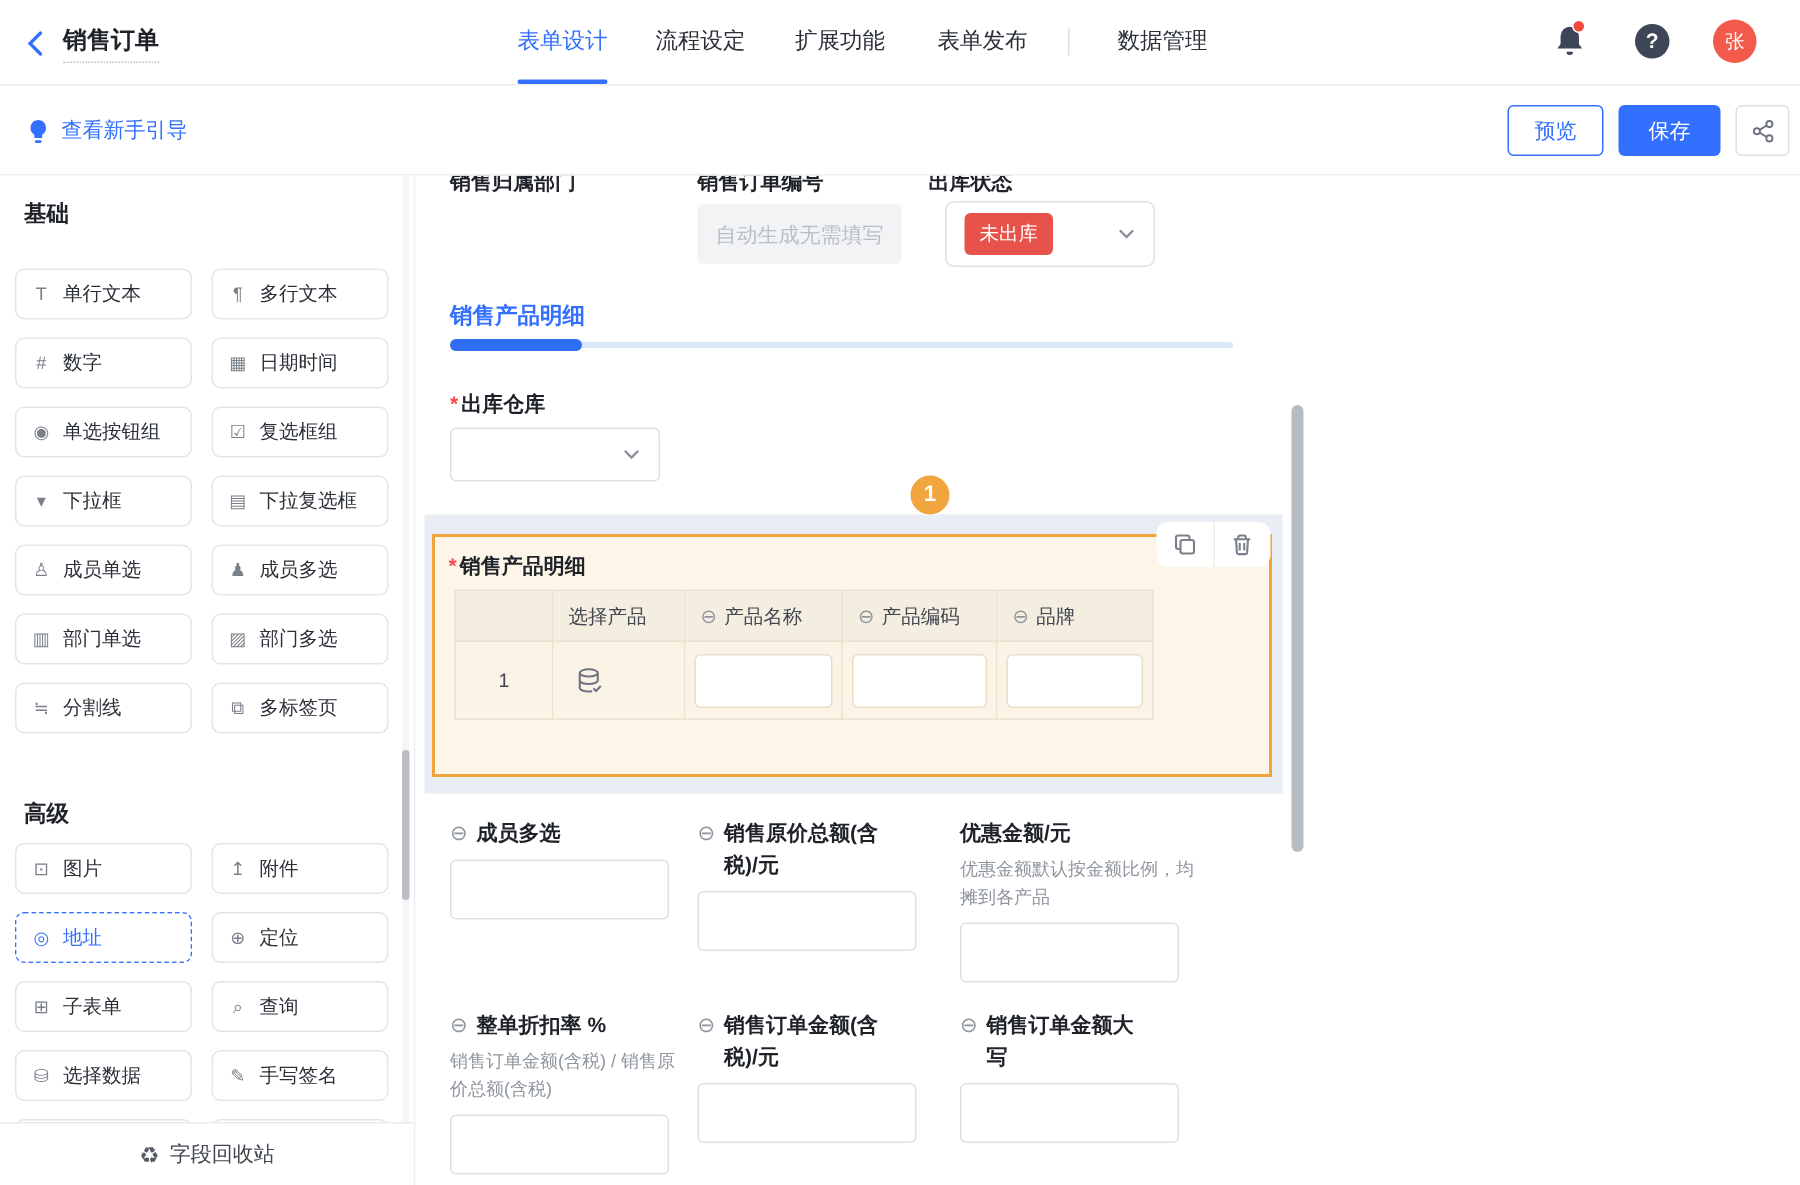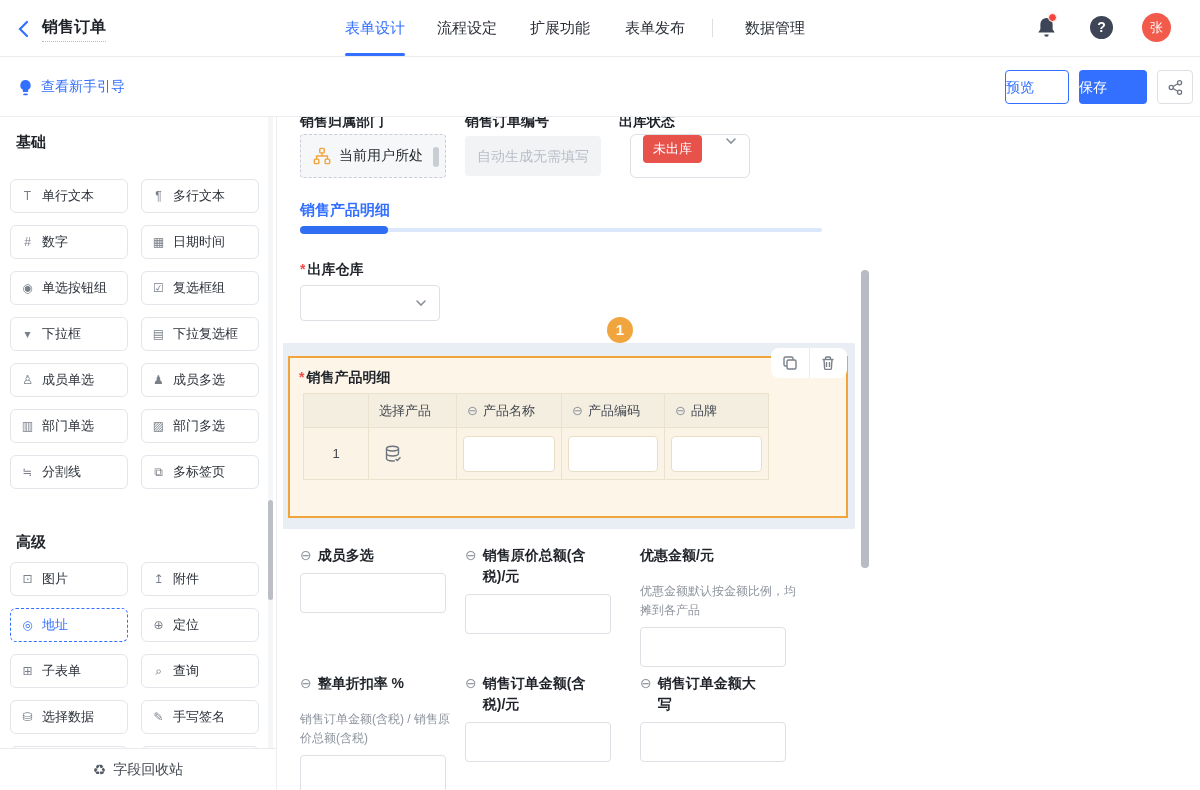--- a/index.html
+++ b/index.html
@@ -17,21 +17,21 @@
   .nav-underline{position:absolute;left:345px;top:53px;width:60px;height:3px;background:#3370ff;border-radius:2px}
   .nav-divider{position:absolute;left:712px;top:19px;width:1px;height:18px;background:#dcdee2}
   .hicon{position:absolute;top:16px;cursor:pointer}
   .bell-dot{position:absolute;left:1048px;top:13px;width:9px;height:9px;border-radius:50%;background:#f0473d;border:1.5px solid #fff}
   .help{position:absolute;left:1090px;top:16px;width:23px;height:23px;border-radius:50%;background:#3d4557;color:#fff;font-size:14px;font-weight:700;text-align:center;line-height:23px;cursor:pointer}
   .avatar{position:absolute;left:1142px;top:13px;width:29px;height:29px;border-radius:50%;background:#f25a4b;color:#fff;font-size:13px;text-align:center;line-height:29px;cursor:pointer}
 
   
   .toolbar{position:absolute;left:0;top:57px;width:1200px;height:60px;background:#fff;border-bottom:1px solid #ebedf0;z-index:19}
   .guide{position:absolute;left:18px;top:21px;display:flex;align-items:center;gap:8px;color:#3370ff;font-size:14px;cursor:pointer}
-  .btn{position:absolute;top:13px;height:34px;border-radius:4px;font-size:14px;text-align:left;line-height:32px;cursor:pointer}
+  .btn{position:absolute;top:13px;height:34px;border-radius:4px;font-size:14px;text-align:center;line-height:32px;cursor:pointer}
   .btn-preview{left:1005px;width:64px;border:1px solid #3370ff;color:#3370ff;background:#fff}
   .btn-save{left:1079px;width:68px;background:#3370ff;color:#fff;line-height:34px}
   .btn-share{left:1157px;width:36px;border:1px solid #dde0e4;background:#fff;display:flex;align-items:center;justify-content:center}
 
   
   .sidebar{position:absolute;left:0;top:117px;width:277px;height:673px;background:#fff;border-right:1px solid #ebedf0;overflow:hidden}
   .sb-head{position:absolute;left:16px;font-size:15px;font-weight:700}
   .sb-grid{position:absolute;left:10px;width:252px;display:grid;grid-template-columns:118px 118px;gap:12px 13px}
   .sb-item{height:34px;border:1px solid #e2e5e9;border-radius:6px;display:flex;align-items:center;gap:7px;padding:0 9px;font-size:13px;color:#2b3038;background:#fff;cursor:grab;overflow:hidden;white-space:nowrap}
   .sb-item .fi{width:15px;text-align:center;color:#7a808a;font-size:12px;flex:none}
@@ -43,42 +43,42 @@
   .sb-thumb{position:absolute;left:268px;top:383px;width:5px;height:100px;background:#bcc0c6;border-radius:3px}
 
   
   .canvas{position:absolute;left:277px;top:117px;width:598px;height:673px;background:#fff;overflow:hidden}
   .f-label{display:flex;gap:6px;font-size:14px;font-weight:700;color:#1f2329;line-height:21px}
   .f-label .fx{color:#8f959e;font-weight:400;font-size:14px;flex:none}
   .req{color:#f54a45;margin-right:2px}
   .dept-box{left:23px;top:17px;width:146px;height:44px;border:1px dashed #c9cdd4;border-radius:4px;background:#f6f7f9;display:flex;align-items:center;gap:8px;padding:0 12px;font-size:14px;cursor:pointer}
   .dept-pill{position:absolute;right:6px;top:12px;width:6px;height:20px;border-radius:3px;background:#c9cdd4}
   .ghost-input{left:188px;top:19px;width:136px;height:40px;background:#f2f3f5;border-radius:4px;color:#b9bec8;font-size:14px;line-height:40px;padding-left:12px}
-  .status-select{left:353px;top:17px;width:120px;height:44px;border:1px solid #dde0e4;border-radius:6px;background:#fff;display:flex;align-items:flex-start;padding:0 12px;cursor:pointer}
+  .status-select{left:353px;top:17px;width:140px;height:44px;border:1px solid #dde0e4;border-radius:6px;background:#fff;display:flex;align-items:center;padding:0 12px;cursor:pointer}
   .badge-red{background:#e7524b;color:#fff;font-size:13px;border-radius:4px;padding:5px 10px}
   .sec-title{left:23px;top:84px;color:#3370ff;font-size:15px;font-weight:700}
   .bar-track{left:23px;top:111px;width:522px;height:4px;border-radius:2px;background:#dbe7fb}
   .bar-fill{left:23px;top:109px;width:88px;height:8px;border-radius:4px;background:#2f6df2}
   .wh-select{left:23px;top:168px;width:140px;height:36px;border:1px solid #dde0e4;border-radius:4px;background:#fff;display:flex;align-items:center;justify-content:flex-end;padding:0 12px;cursor:pointer}
   .marker{width:26px;height:26px;border-radius:50%;background:#f0a53f;color:#fff;font-size:15px;font-weight:700;text-align:center;line-height:26px;z-index:6}
   .hl-section{left:6px;top:226px;width:572px;height:186px;background:#e9edf4}
   .obox{border:2px solid #f2a43c;background:#fcf5e8}
   .sf-box{left:11px;top:239px;width:560px;height:162px;z-index:1}
   .sf-pill{left:494px;top:231px;width:76px;height:30px;background:#fff;border-radius:8px;z-index:2;display:flex;align-items:center}
   .sf-pill .op{flex:1;display:flex;align-items:center;justify-content:center;color:#7a808a;cursor:pointer;height:100%}
   .sf-pill .op + .op{border-left:1px solid #f0ece2}
   .sf-label{left:22px;top:252px;font-size:14px;font-weight:700}
   .sf-table{left:26px;top:276px;display:grid;grid-template-columns:65px 88px 105px 103px 104px;border-left:1px solid #eae2cf;border-top:1px solid #eae2cf}
   .sf-th{height:34px;background:#f4eee0;border-right:1px solid #eae2cf;border-bottom:1px solid #eae2cf;display:flex;align-items:center;gap:5px;padding:0 10px;font-size:13px;color:#41464f;white-space:nowrap;overflow:hidden}
   .sf-th .fx{color:#8f959e}
   .sf-td{height:52px;background:#fbf4e6;border-right:1px solid #eae2cf;border-bottom:1px solid #eae2cf;display:flex;align-items:center;padding:0 6px;font-size:13px;color:#41464f}
   .sf-td.ctr{justify-content:center}
   .sf-input{width:93px;height:36px;background:#fff;border:1px solid #e8dec6;border-radius:4px;margin:0 auto}
   .fb{position:absolute;width:172px}
-  .fb .desc{margin-top:16px;font-size:12px;color:#8f959e;line-height:1.6}
+  .fb .desc{margin-top:4px;font-size:12px;color:#8f959e;line-height:1.6}
   .f-input{margin-top:7px;width:146px;height:40px;border:1px solid #dde0e4;border-radius:4px;background:#fff}
   .cv-thumb{left:584px;top:153px;width:8px;height:298px;background:#b7bbc2;border-radius:4px}
 
   
   .panel{position:absolute;left:875px;top:117px;width:325px;height:673px;background:#fff}
   .p-tabline{position:absolute;left:0;top:50px;width:325px;height:1px;background:#e7e9ec}
   .p-tabbox{position:absolute;left:9px;top:10px;width:162px;height:41px;border:2px solid #f2a644;border-radius:6px;background:#fdf6ec;color:#3370ff;font-size:15px;text-align:center;line-height:37px;cursor:pointer;z-index:1}
   .p-tabbox .underline{position:absolute;left:5px;bottom:0;width:148px;height:3px;background:#3370ff}
   .p-tab2{position:absolute;left:220px;top:19px;font-size:15px;color:#2b3038;cursor:pointer}
 </style>
@@ -242,30 +242,20 @@
       <span>字段回收站</span>
     </div>
   </div>
 
   <div class="canvas">
 
     <div class="abs f-label" style="left:23px;top:-6px">销售归属部门</div>
     <div class="abs f-label" style="left:188px;top:-6px">销售订单编号</div>
     <div class="abs f-label" style="left:342px;top:-6px">出库状态</div>
 
-    <div class="abs dept-box">
-      <svg width="18" height="18" viewBox="0 0 20 20" fill="none" stroke="#f2a43c" stroke-width="1.6">
-        <rect x="7.5" y="1.5" width="5" height="5" rx="1"></rect>
-          <rect x="1.5" y="13.5" width="5" height="5" rx="1"></rect>
-          <rect x="13.5" y="13.5" width="5" height="5" rx="1"></rect>
-        <path d="M10 6.5v3.5M4 13.5V10h12v3.5"></path>
-      </svg>
-      <span>当前用户所处</span>
-      <span class="dept-pill"></span>
-    </div>
 
     <div class="abs ghost-input">自动生成无需填写</div>
 
     <div class="abs status-select">
       <span class="badge-red">未出库</span>
       <span style="margin-left:auto" class="chev-mount">
           <svg width="12" height="12" viewBox="0 0 12 12" fill="none" stroke="#8a9099" stroke-width="1.6" stroke-linecap="round">
     <path d="M2 4l4 4 4-4"></path>
   </svg>
         </span>

